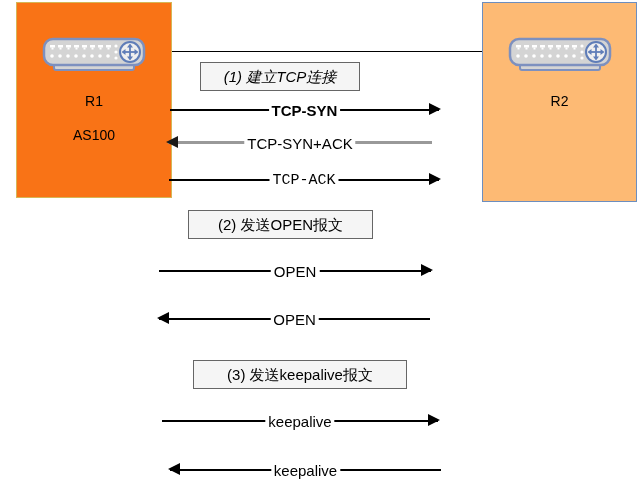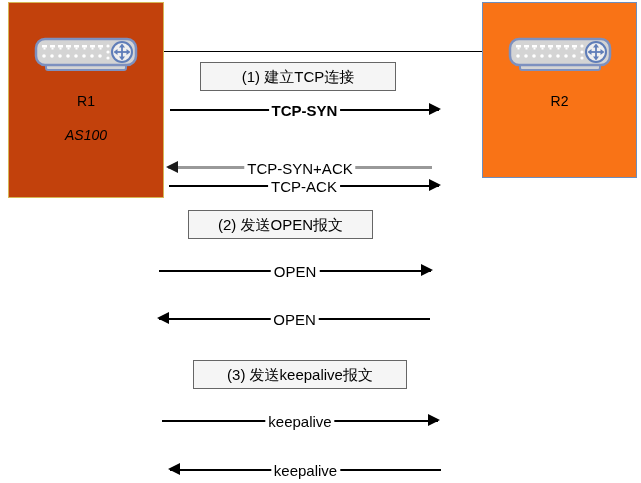--- a/index.html
+++ b/index.html
@@ -4,59 +4,59 @@
 <style>
   html,body { margin:0; padding:0; background:#ffffff; }
   #canvas {
     position:relative; width:641px; height:483px; background:#ffffff;
     font-family:"Liberation Sans", sans-serif; color:#000;
     overflow:hidden;
   }
 
   
   .node { position:absolute; box-sizing:border-box; }
-  .node-left  { left:8px;  top:2px; width:156px; height:196px; background:#c2410c; border:1px solid #D6B656; }
-  .node-right { left:482px; top:2px; width:155px; height:176px; background:#f97316; border:1px solid #6C8EBF; }
+  .node-left  { left:16px;  top:2px; width:156px; height:196px; background:#f97316; border:1px solid #D6B656; }
+  .node-right { left:482px; top:2px; width:155px; height:200px; background:#fdba74; border:1px solid #6C8EBF; }
   .router-wrap { position:absolute; left:50%; transform:translateX(-50%); top:34px; width:104px; height:36px; }
   .node-name { position:absolute; top:90px;  left:0; width:100%; text-align:center; font-size:14px; }
-  .node-as   { position:absolute; top:124px; left:0; width:100%; text-align:center; font-size:14px;font-style:italic; }
+  .node-as   { position:absolute; top:124px; left:0; width:100%; text-align:center; font-size:14px; }
 
   
   .connector { position:absolute; left:129px; top:51px; width:380px; height:0; border-top:1.5px solid #000; }
 
   
   .step {
     position:absolute; box-sizing:border-box; height:29px;
     background:#F5F5F5; border:1px solid #666666;
     font-size:15px; line-height:27px; text-align:center; white-space:nowrap;
   }
-  .step-1 { left:200px; top:62px;  width:196px; }
+  .step-1 { left:200px; top:62px;  width:160px;font-style:italic; }
   .step-2 { left:188px; top:210px; width:185px; }
   .step-3 { left:193px; top:360px; width:214px;text-align:center; }
 
   
   .msg { position:absolute; height:0; border-top:2px solid #000; }
   .msg .label {
     position:absolute; left:50%; top:-1px; transform:translate(-50%,-50%);
     background:#ffffff; padding:0 3px; font-size:15px; white-space:nowrap;
   }
   .msg.right::after {
     content:""; position:absolute; right:-2px; top:-8px; width:0; height:0;
     border-left:12px solid #000; border-top:6px solid transparent; border-bottom:6px solid transparent;
   }
   .msg.left::before {
     content:""; position:absolute; left:-2px; top:-8px; width:0; height:0;
     border-right:12px solid #000; border-top:6px solid transparent; border-bottom:6px solid transparent;
   }
-  .msg.gray { border-top-color:#999999; border-top-width:3px;margin-top:25px; }
+  .msg.gray { border-top-color:#999999; border-top-width:3px; }
   .msg.gray::before { border-right-color:#1a1a1a; top:-8px; }
 
   .m1 { left:170px; top:109px; width:269px;font-weight:bold; }
   .m2 { left:168px; top:141px; width:264px; }
-  .m3 { left:169px; top:185px; width:270px; }
+  .m3 { left:169px; top:179px; width:270px;font-family:Liberation Mono, monospace; }
   .m4 { left:159px; top:270px; width:272px; }
   .m5 { left:159px; top:318px; width:271px; }
   .m6 { left:162px; top:420px; width:276px; }
   .m7 { left:170px; top:469px; width:271px; }
 </style>
 </head>
 <body>
 
 <div id="canvas">
 

